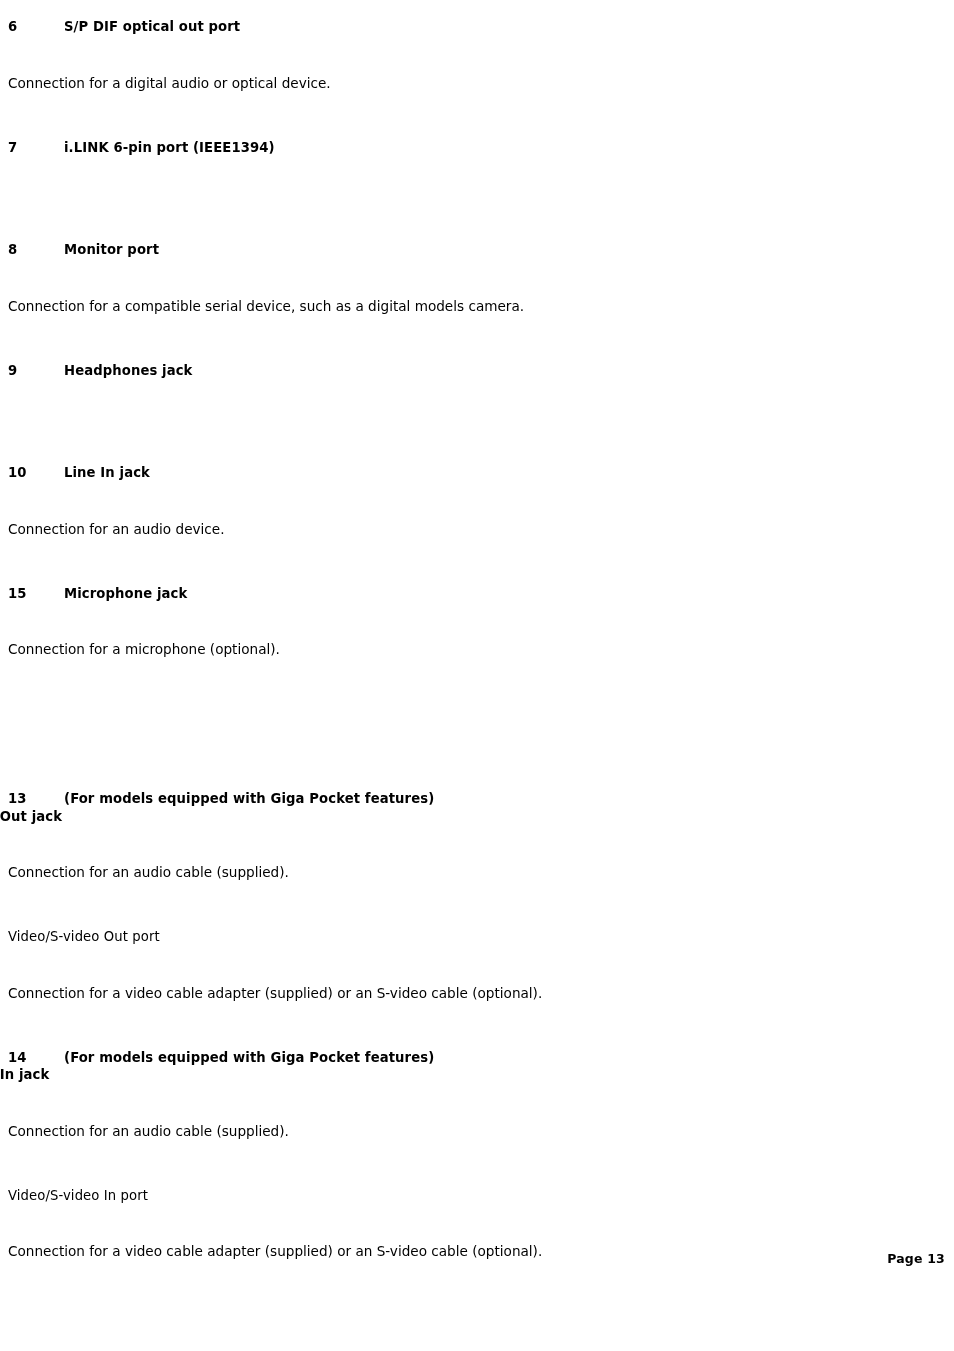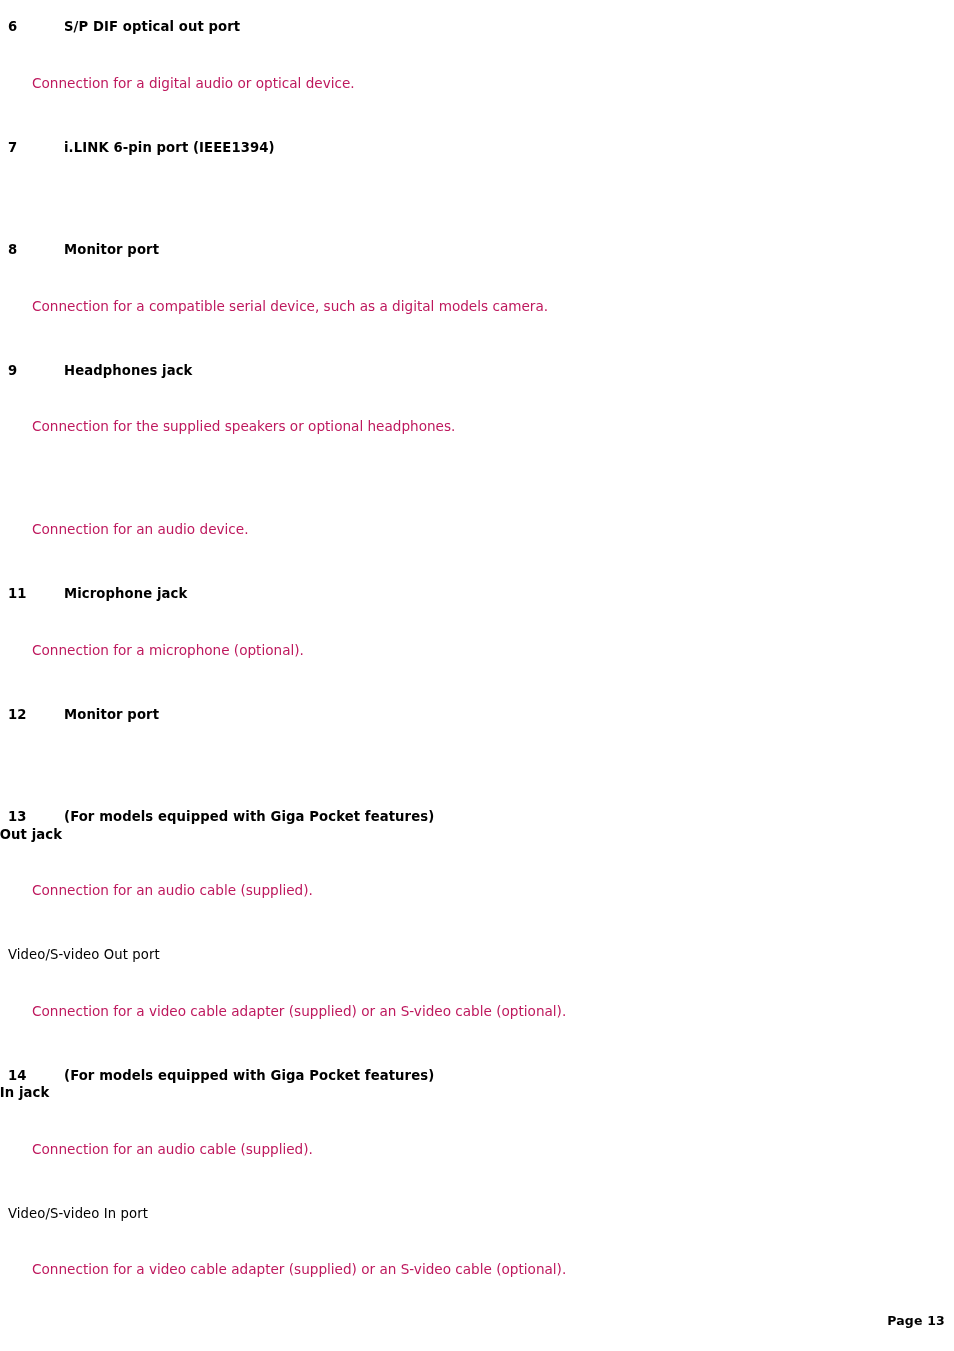--- a/index.html
+++ b/index.html
@@ -62,40 +62,39 @@
     line-height: 17.5px;
     letter-spacing: 0.1px;
     color: #000000;
   }
 
   
   .desc {
     font-size: 13.6px;
     font-weight: normal;
     line-height: 18px;
-    color: #be185d;
-    margin-left: 24px;
+    color: #000000;
   }
 
   
   .gap-after-heading { height: 38px; }
   .gap-after-desc { height: 47px; }
 
   sup.reg {
     font-size: 8px;
     vertical-align: baseline;
     position: relative;
     top: 1px;
   }
 
   
   .footer {
     position: absolute;
     right: 9px;
-    top: 1313px;
+    top: 1251px;
     font-size: 12.5px;
     font-weight: bold;
     letter-spacing: 0.2px;
     color: #000000;
     text-align: right;
   }
 </style>
 </head>
 <body>
 
@@ -120,37 +119,36 @@
       <span class="num">8</span><span class="title">Monitor port</span>
     </div>
     <div class="gap-after-heading"></div>
     <div class="desc">Connection for a compatible serial device, such as a digital models camera.</div>
     <div class="gap-after-desc"></div>
 
     <div class="entry-heading">
       <span class="num">9</span><span class="title">Headphones jack</span>
     </div>
     <div class="gap-after-heading"></div>
-    <div class="desc">Connection for the supplied speakers or optional headphones.</div>
     <div class="gap-after-desc"></div>
 
+    <div class="entry-heading">
+      <span class="num">10</span><span class="title">Line In jack</span>
+    </div>
     <div class="gap-after-heading"></div>
     <div class="desc">Connection for an audio device.</div>
     <div class="gap-after-desc"></div>
 
     <div class="entry-heading">
-      <span class="num">11</span><span class="title">Microphone jack</span>
+      <span class="num">15</span><span class="title">Microphone jack</span>
     </div>
     <div class="gap-after-heading"></div>
     <div class="desc">Connection for a microphone (optional).</div>
     <div class="gap-after-desc"></div>
 
-    <div class="entry-heading">
-      <span class="num">12</span><span class="title">Monitor port</span>
-    </div>
     <div class="gap-after-heading"></div>
     <div class="gap-after-desc"></div>
 
     <div class="entry-heading wrap">
       <span class="num">13</span><span class="title">(For models equipped with Giga Pocket features)</span>
       <span class="title2">Audio Out jack</span>
     </div>
     <div class="gap-after-heading"></div>
     <div class="desc">Connection for an audio cable (supplied).</div>
     <div class="gap-after-desc"></div>

